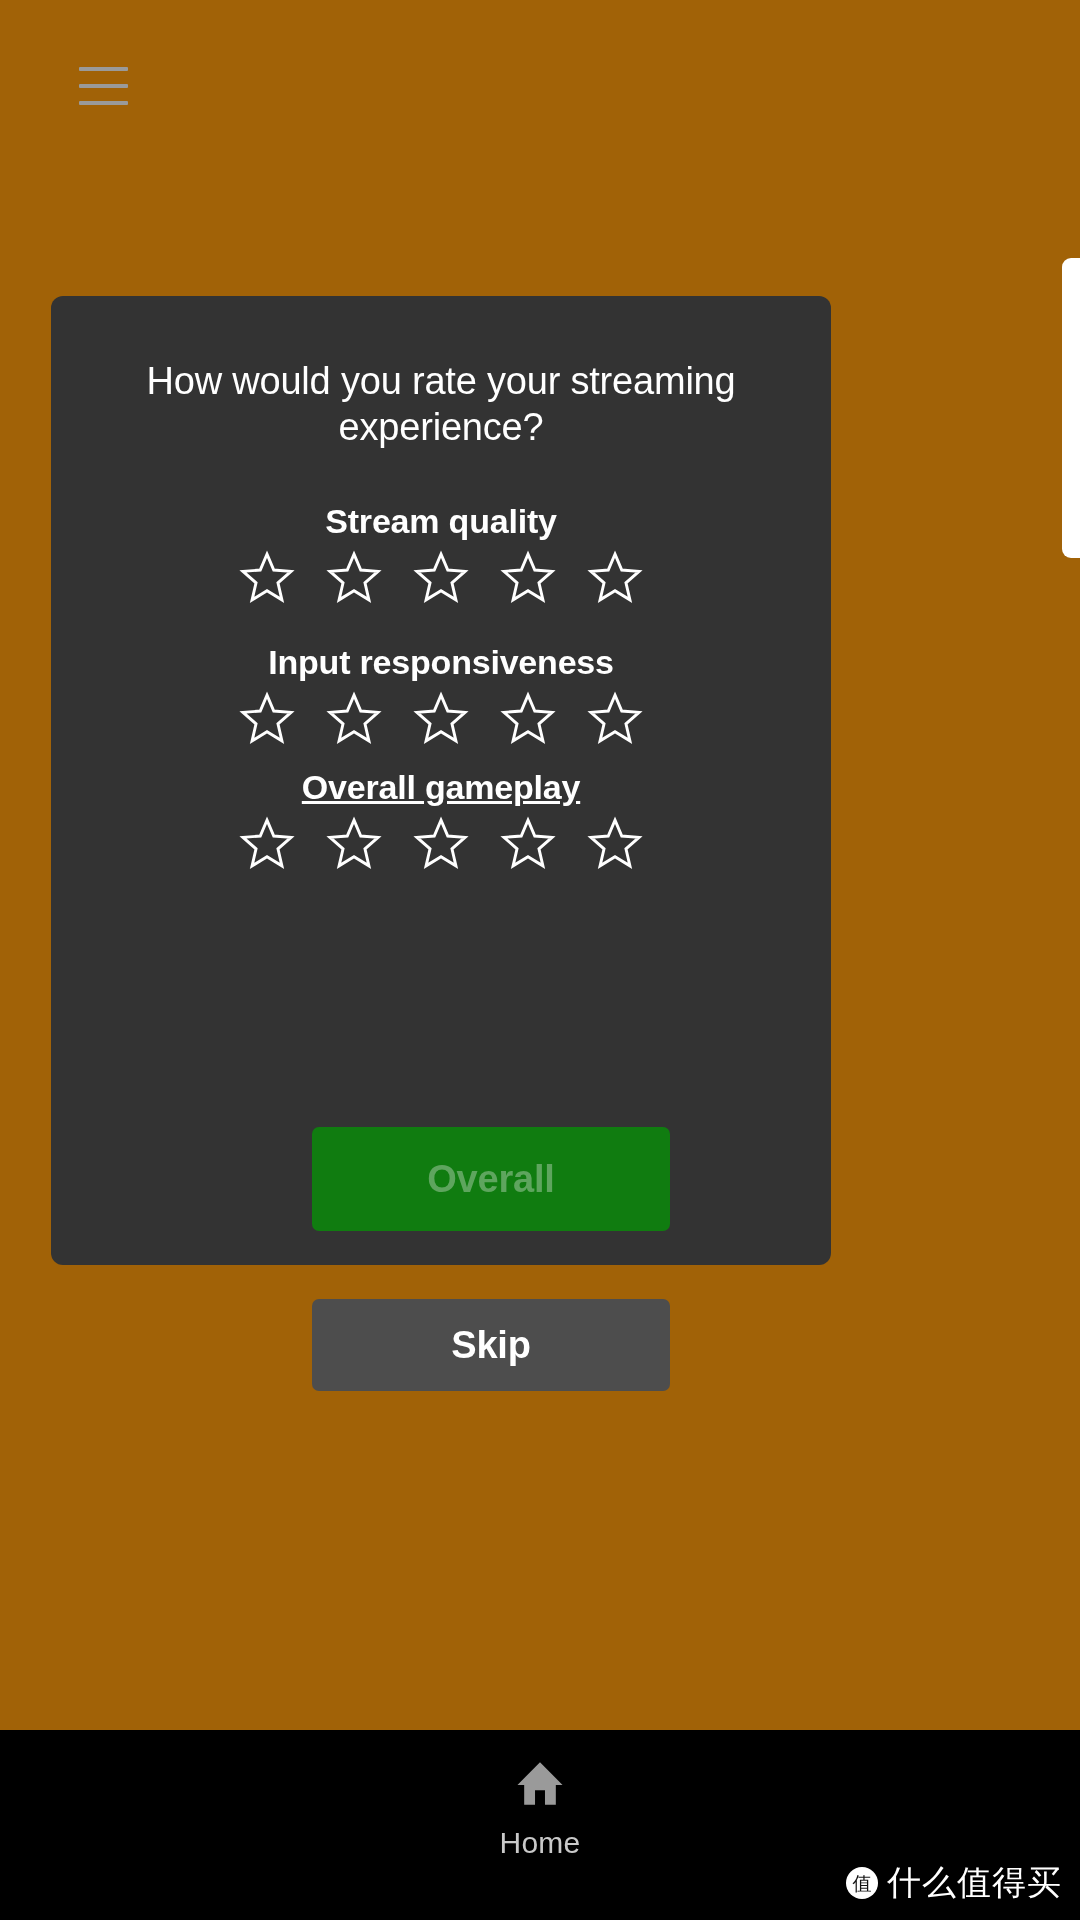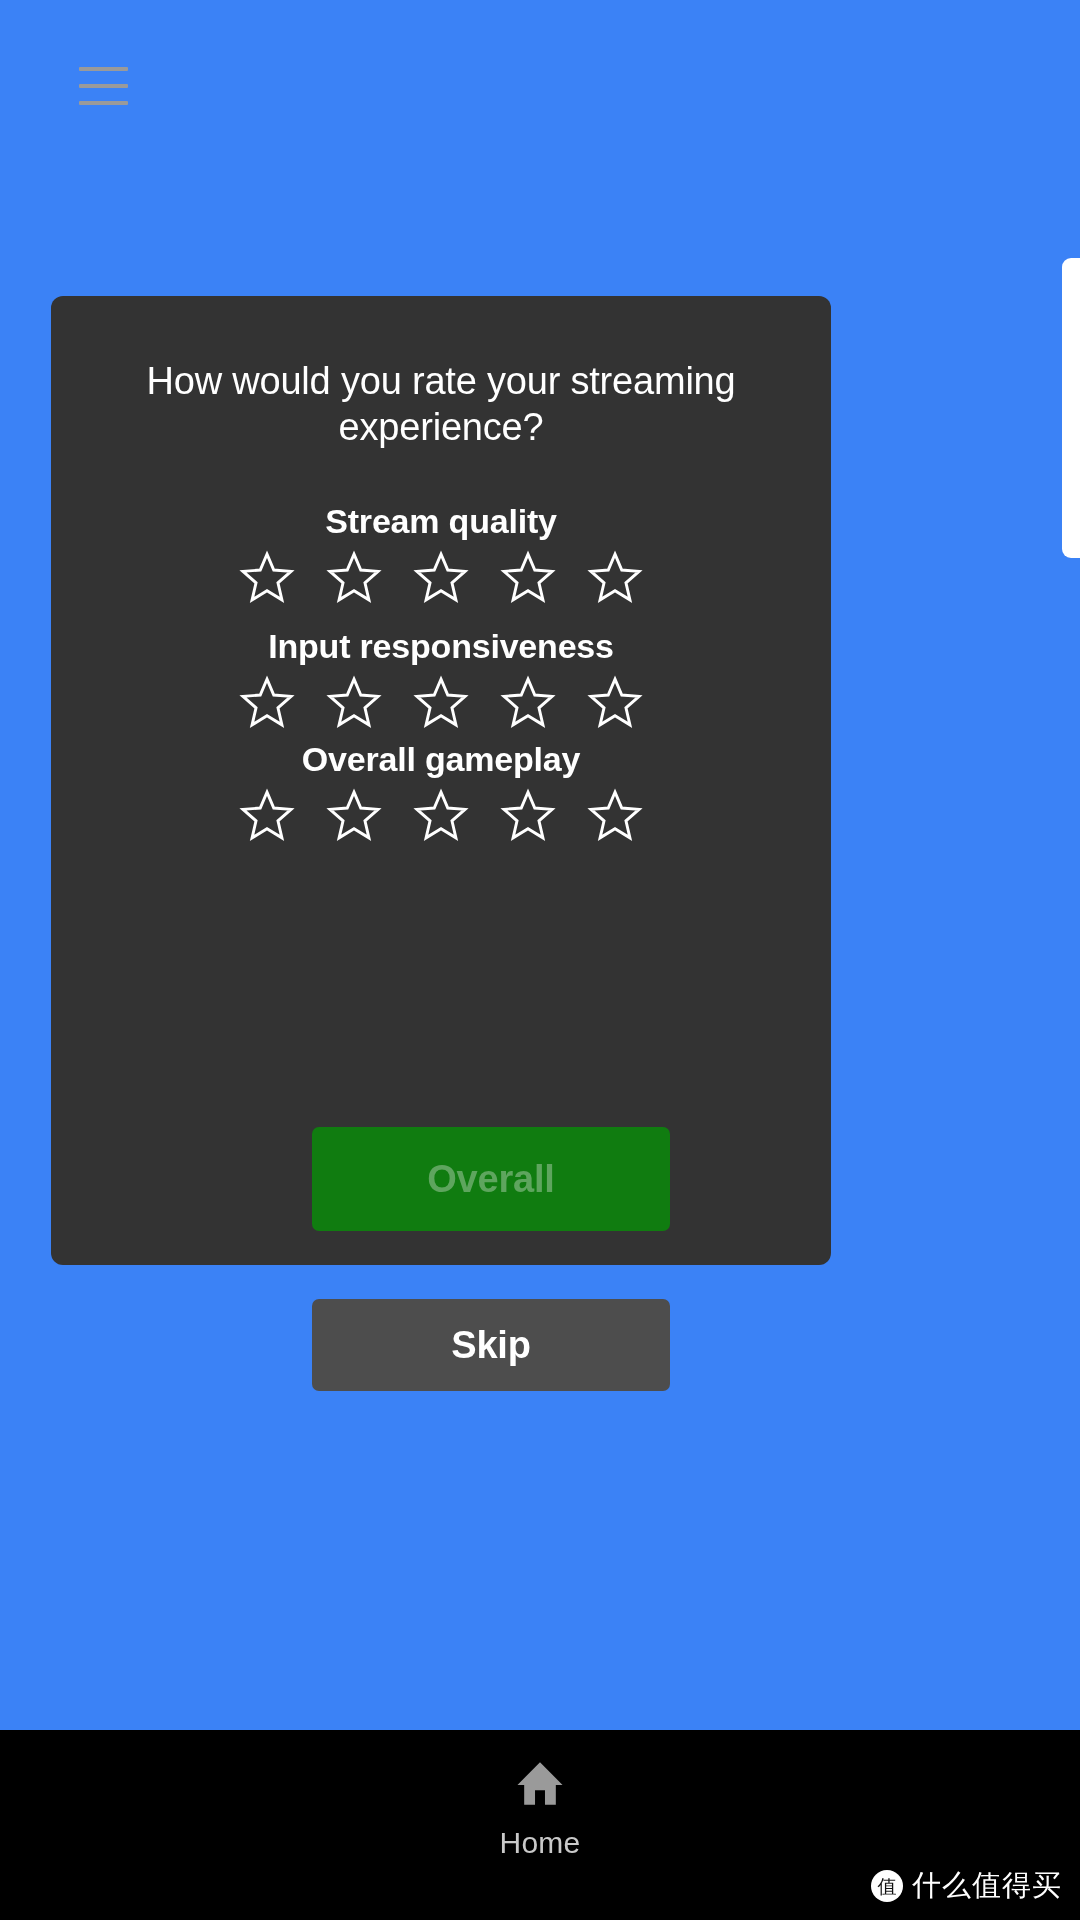--- a/index.html
+++ b/index.html
@@ -7,21 +7,21 @@
     width: 1080px;
     height: 1920px;
     background: #000000;
     font-family: "Liberation Sans", sans-serif;
     overflow: hidden;
   }
   #screen {
     position: relative;
     width: 1080px;
     height: 1920px;
-    background: #3b82f6;
+    background: #a16207;
     padding-left: 45px;
   }
 
   
   #menu-button {
     position: absolute;
     left: 62px;
     top: 54px;
     width: 82px;
     height: 64px;
@@ -76,22 +76,22 @@
   .rating-group { margin-top: 0; }
 
   .rating-label {
     text-align: center;
     color: #ffffff;
     font-size: 34px;
     font-weight: bold;
     letter-spacing: -0.2px;
   }
   #group-stream-quality .rating-label { margin-top: 52px; }
-  #group-input-responsiveness .rating-label { margin-top: 22px; }
-  #group-overall-gameplay .rating-label { margin-top: 10px; }
+  #group-input-responsiveness .rating-label { margin-top: 38px; }
+  #group-overall-gameplay .rating-label { margin-top: 22px; text-decoration: underline; }
 
   .stars-row {
     display: flex;
     justify-content: center;
     align-items: center;
     gap: 31px;
     margin-top: 8px;
   }
   .star {
     width: 56px;
@@ -199,21 +199,21 @@
     border-radius: 50%;
     background: #ffffff;
     color: #111111;
     font-size: 19px;
     line-height: 32px;
     text-align: center;
     font-family: "DejaVu Sans", sans-serif;
   }
   #watermark-text {
     color: #ffffff;
-    font-size: 29px;
+    font-size: 34px;
     font-family: "DejaVu Sans", sans-serif;
     letter-spacing: 1px;
   }
 </style>
 </head>
 <body>
 
 <div id="screen">
 
   <div id="menu-button">

